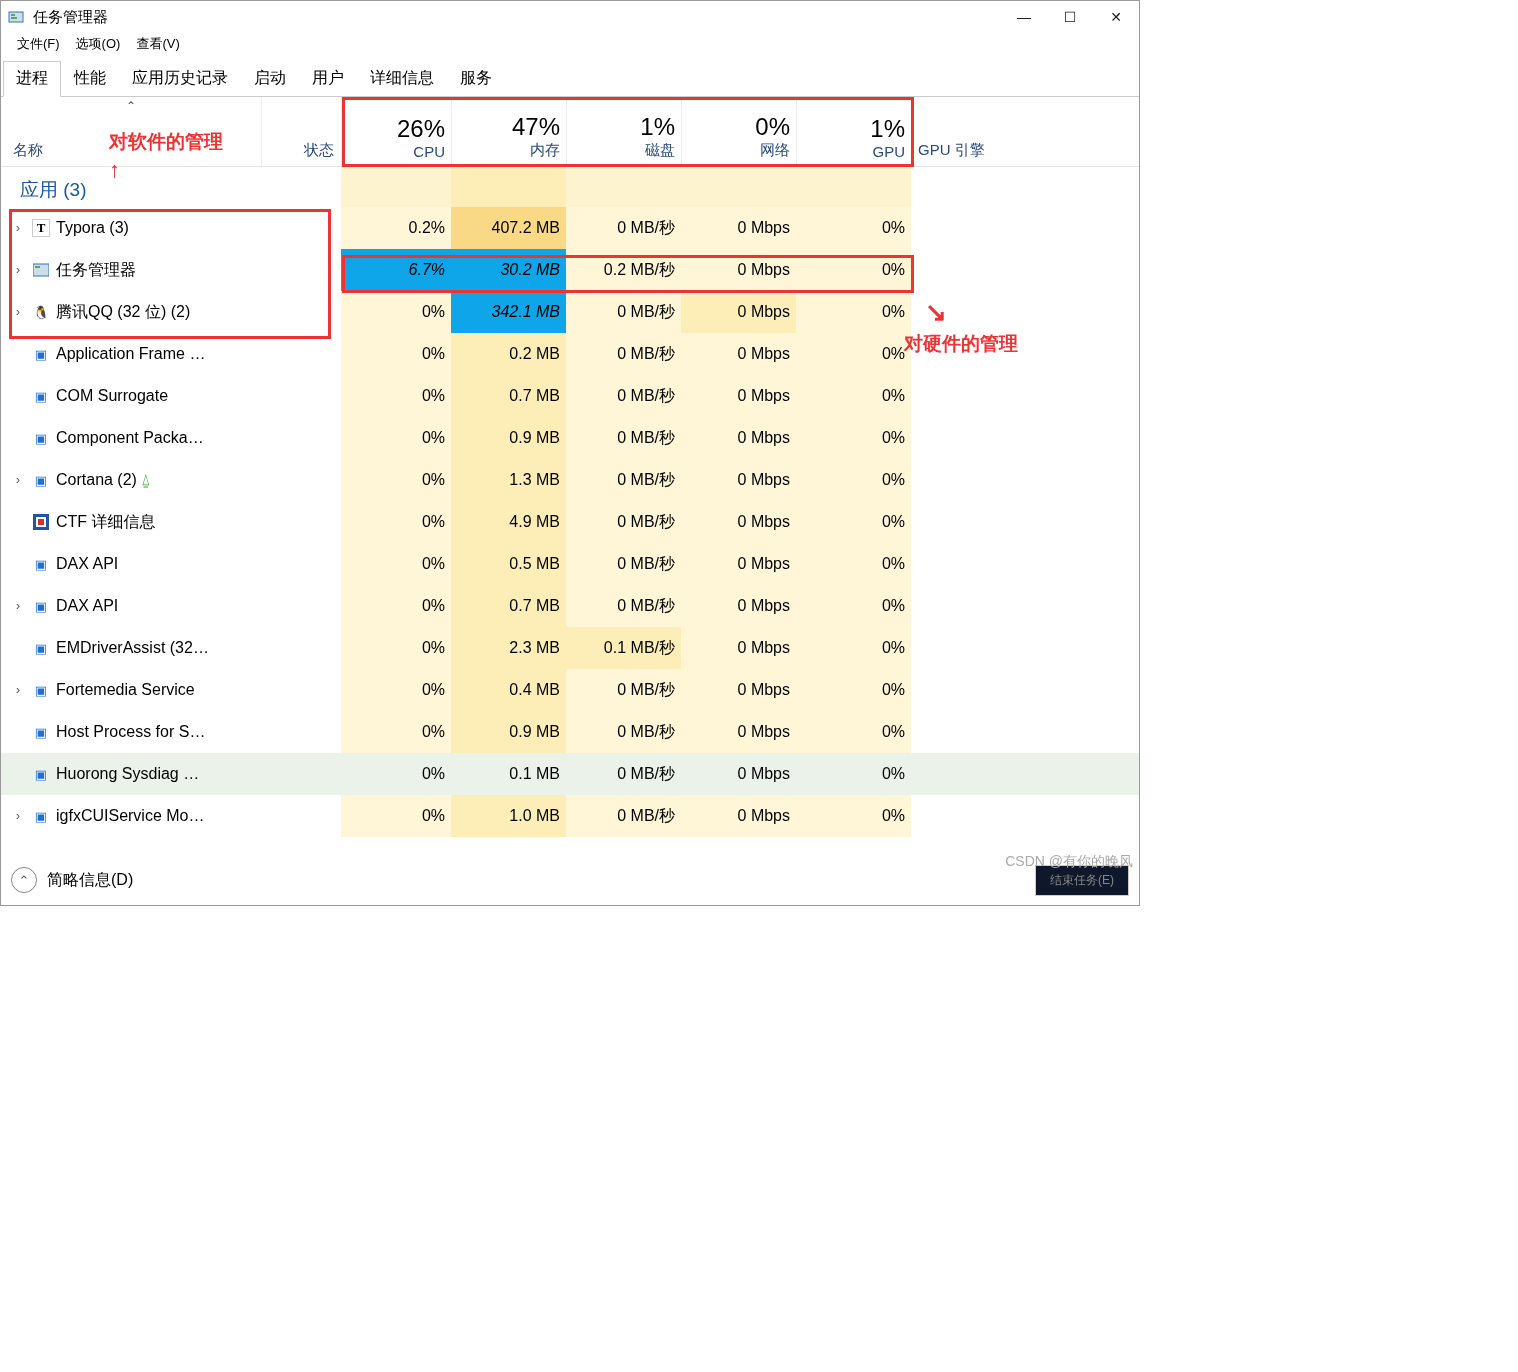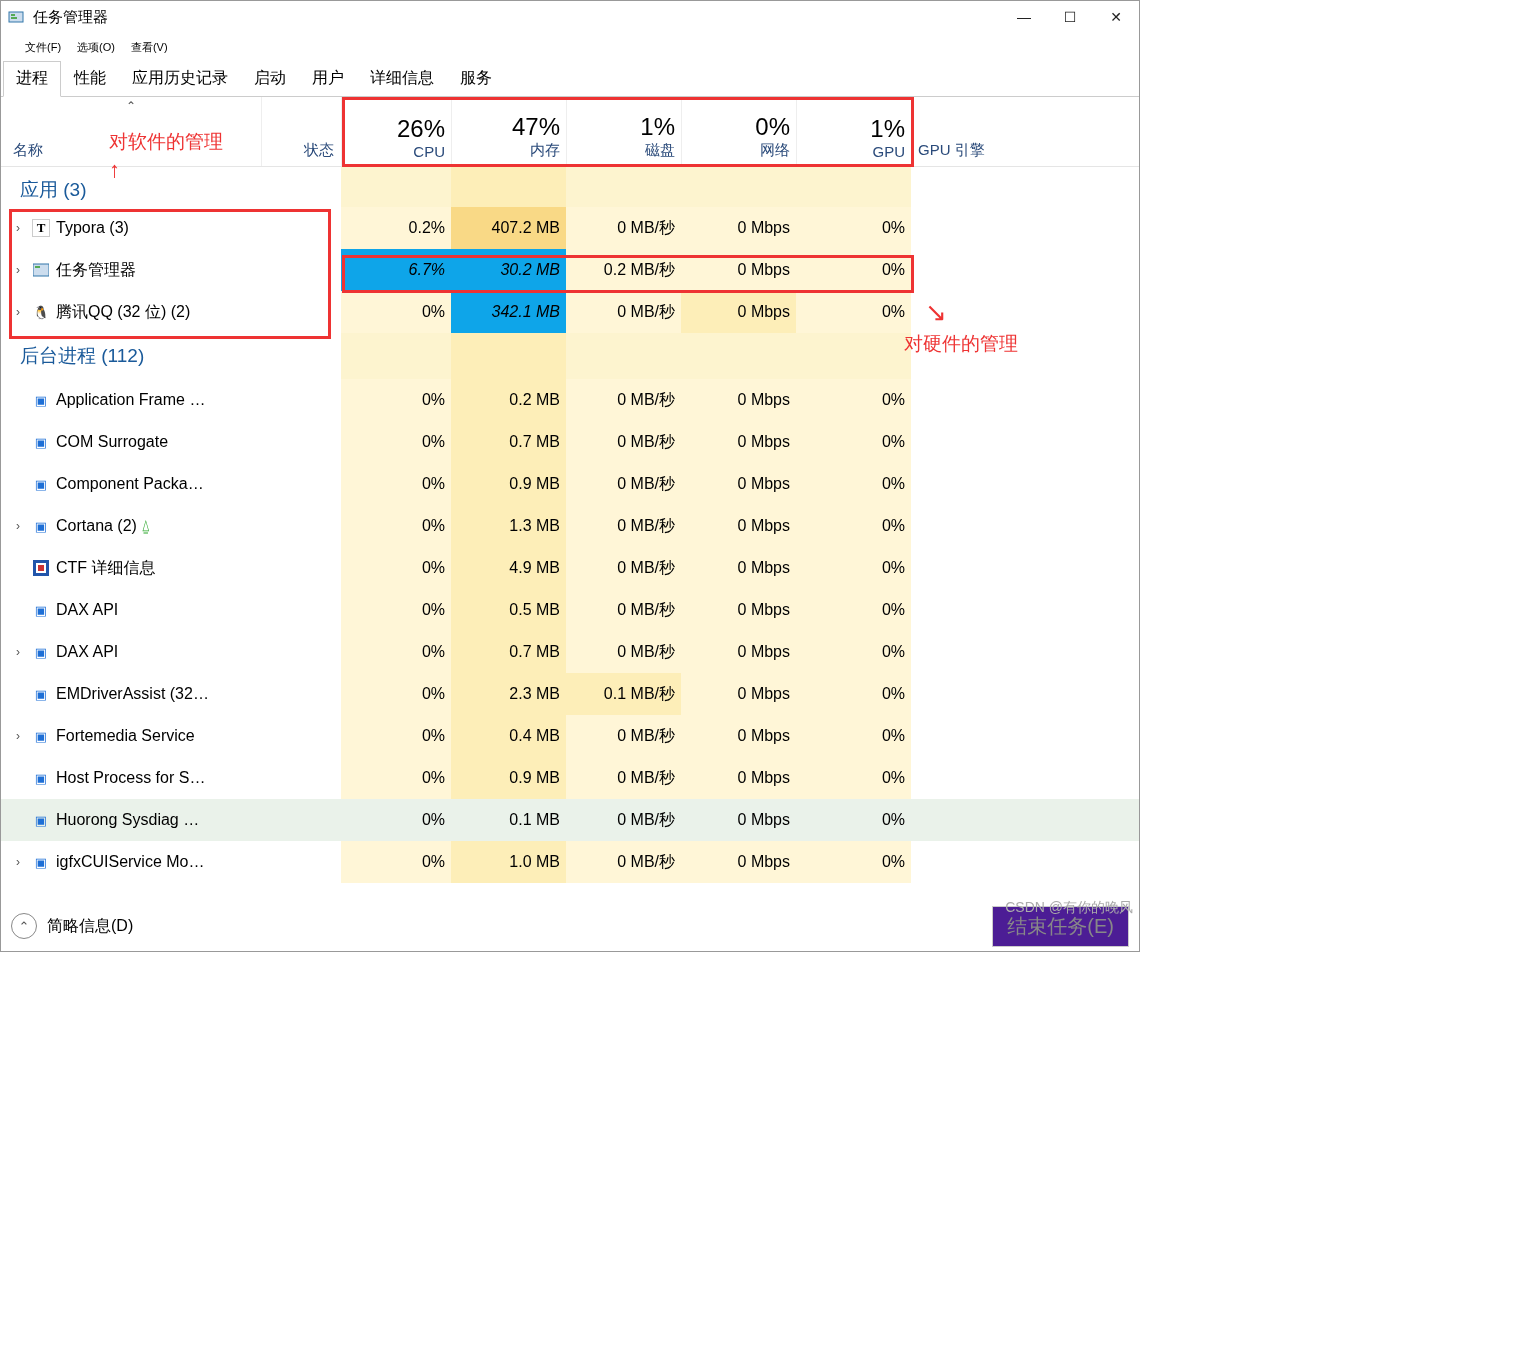--- a/index.html
+++ b/index.html
@@ -30,23 +30,23 @@
   }
   .titlebar .title { flex: 1; font-size: 15px; }
   .winbtn {
     width: 46px; height: 32px;
     display: inline-flex; align-items:center; justify-content:center;
     font-size: 14px; color:#222;
   }
   
   .menubar {
     height: 28px;
-    display:flex; align-items:center;
-    padding-left: 16px;
-    font-size: 11px;
+    display:flex; 
+    padding-left: 8px;
+    font-size: 13px;
   }
   .menubar span { padding: 2px 8px; }
   
   .tabs {
     display:flex;
     padding-left: 2px;
     border-bottom: 1px solid #ccc;
     font-size: 16px;
   }
   .tab {
@@ -111,40 +111,40 @@
   .proc-icon { width:18px; height:18px; margin:0 6px 0 4px; display:inline-flex;align-items:center;justify-content:center; font-size:13px;}
   .blueicon { color:#1e6fd6; }
   .yellow-vl { background:#fff6d7; }
   .yellow-l  { background:#fdeeb8; }
   .yellow-m  { background:#0ea5e9;font-style:italic; }
   .orange-m  { background:#f9d986; }
   .ylw-col { background:#fdf4cf; }
   .row.selected .cell { background:#eaf2ea !important; }
   
   .redbox { position:absolute; border:3px solid #e33; pointer-events:none; }
-  .redtxt { position:absolute; color:#e33; font-size:19px; font-weight:400; pointer-events:none; white-space:nowrap;}
+  .redtxt { position:absolute; color:#e33; font-size:19px; font-weight:700; pointer-events:none; white-space:nowrap;}
   
   .hscroll { height:18px; overflow-x:scroll; overflow-y:hidden;}
   .hscroll-inner{width:1300px;height:1px;}
   .footer {
     height: 50px;
     display:flex; align-items:center; justify-content:space-between;
     padding: 0 10px;
   }
   .fewer {
     display:flex; align-items:center; gap:10px;
     font-size:16px;
   }
   .circ {
     width:26px;height:26px;border:1px solid #888;border-radius:50%;
     display:inline-flex;align-items:center;justify-content:center;font-size:13px;color:#555;
   }
   .endtask {
-    padding:6px 14px; font-size:20px;
-    background:#4c1d95;border:1px solid #ccc;color:#888;
+    padding:6px 14px; font-size:12px;
+    background:#0f172a;border:1px solid #ccc;color:#888;
   }
   .watermark{position:absolute;right:6px;bottom:34px;color:#aaa;font-size:14px;pointer-events:none;z-index:50;}
 </style>
 </head>
 <body>
 
 <div class="window">
 
   <div class="titlebar">
     <span class="icon">
@@ -263,31 +263,20 @@
       <span>腾讯QQ (32 位) (2)</span>
     </div>
     <div class="cell"></div>
     <div class="cell num yellow-vl">0%</div>
     <div class="cell num yellow-m">342.1 MB</div>
     <div class="cell num yellow-vl">0 MB/秒</div>
     <div class="cell num yellow-l">0 Mbps</div>
     <div class="cell num yellow-vl">0%</div>
     <div class="cell"></div>
   </div>
-        <div class="row" style="height:46px;">
-  <div class="cell" style="grid-column:1/3">
-            <div class="group-row">后台进程 (112)</div>
-          </div>
-  <div class="cell ylw-col"></div>
-          <div class="cell yellow-l"></div>
-          <div class="cell ylw-col"></div>
-          <div class="cell ylw-col"></div>
-          <div class="cell ylw-col"></div>
-          <div class="cell"></div>
-</div>
         <div class="row">
     <div class="cell name">
       <span class="chev"></span>
       <span class="proc-icon blueicon">▣</span>
       <span>Application Frame …</span>
     </div>
     <div class="cell"></div>
     <div class="cell num yellow-vl">0%</div>
     <div class="cell num yellow-l">0.2 MB</div>
     <div class="cell num yellow-vl">0 MB/秒</div>

